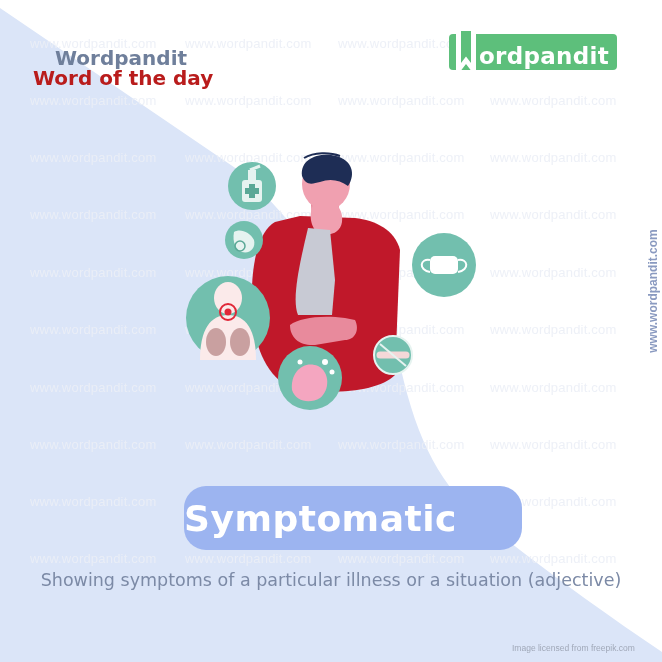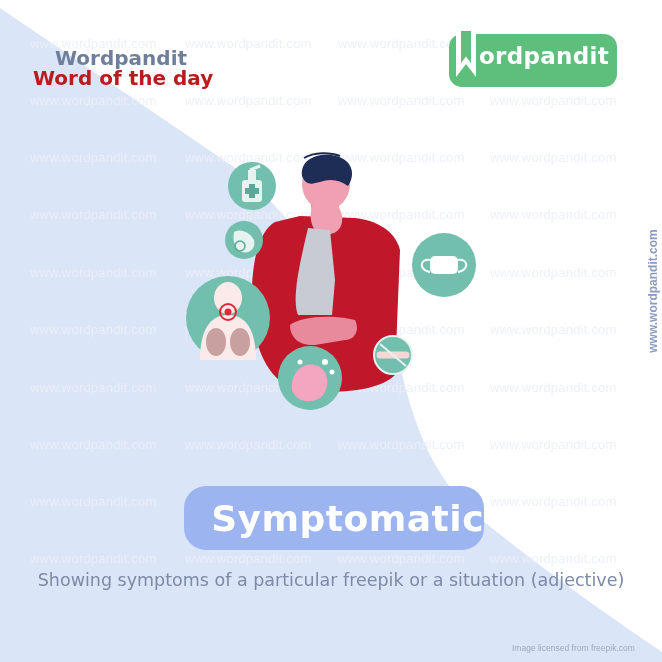--- a/index.html
+++ b/index.html
@@ -2,28 +2,28 @@
 <html><head>
   <meta charset="utf-8">
   <style>
     html, body { margin: 0; padding: 0; }
     body { width: 662px; height: 662px; position: relative; overflow: hidden; background: #ffffff; font-family: "DejaVu Sans", sans-serif; }
     .bg-shape { position: absolute; left: 0; top: 0; width: 662px; height: 662px; z-index: 0; }
     .watermark-layer { position: absolute; left: 0; top: 0; width: 662px; height: 662px; z-index: 1; pointer-events: none; }
     .wm { position: absolute; font-family: "Liberation Sans", sans-serif; font-size: 13px; color: rgba(235,238,246,0.9); white-space: nowrap; letter-spacing: 0.2px; }
     .brand-title { position: absolute; left: 47px; top: 38px; font-size: 20px; font-weight: bold; color: #6f7f9b; z-index: 3; margin: 8px; }
     .brand-sub { position: absolute; left: 33px; top: 66px; font-size: 20px; font-weight: bold; color: #b91c1c; z-index: 3; margin: 0; }
-    .logo { position: absolute; left: 449px; top: 34px; width: 168px; height: 53px; background: #5dbf7b; border-radius: 13px; z-index: 3; display: flex; align-items: center; }
+    .logo { position: absolute; left: 449px; top: 34px; width: 168px; height: 36px; background: #5dbf7b; border-radius: 4px; z-index: 3; display: flex; align-items: center; }
     .logo .bookmark { position: absolute; left: 7px; top: -3px; width: 20px; height: 46px; background: #ffffff; clip-path: polygon(0 0, 100% 0, 100% 100%, 50% 72%, 0 100%); }
     .logo .bookmark::after { content: ""; position: absolute; left: 5px; top: 0; width: 10px; height: 32px; background: #5dbf7b; clip-path: polygon(0 0, 100% 0, 100% 100%, 50% 80%, 0 100%); }
     .logo .logo-text { position: absolute; left: 30px; top: 9px; font-family: "DejaVu Sans", sans-serif; font-weight: bold; font-size: 23px; color: #ffffff; letter-spacing: 0.3px; }
     .side-url { position: absolute; left: 644px; top: 218px; width: 16px; height: 150px; z-index: 3; }
     .side-url span { position: absolute; left: -66px; top: 66px; width: 150px; transform: rotate(-90deg); font-family: "Liberation Sans", sans-serif; font-weight: bold; font-size: 12px; color: #8a9ac0; white-space: nowrap; text-align: center; }
     .illustration { position: absolute; left: 180px; top: 150px; width: 310px; height: 270px; z-index: 2; }
-    .word-pill { position: absolute; left: 184px; top: 486px; width: 300px; height: 64px; background: #9cb4f0; border-radius: 22px; z-index: 3; display: flex; align-items: center; justify-content: flex-end; }
+    .word-pill { position: absolute; left: 184px; top: 486px; width: 338px; height: 64px; background: #9cb4f0; border-radius: 22px; z-index: 3; display: flex; align-items: center; justify-content: flex-start; }
     .word-pill span { font-family: "DejaVu Sans", sans-serif; font-weight: bold; font-size: 36px; color: #ffffff; letter-spacing: 0.5px; }
     .definition { position: absolute; left: 0; width: 662px; top: 570px; text-align: center; font-family: "DejaVu Sans", sans-serif; font-size: 17.5px; color: #7c8aa6; z-index: 3; margin: 0; }
     .credit { position: absolute; left: 494px; top: 643px; font-family: "Liberation Sans", sans-serif; font-size: 8.5px; color: #a0a8b8; z-index: 3; margin-left: 18px; }
   </style>
 </head>
 <body>
 
 <svg class="bg-shape" viewBox="0 0 662 662" xmlns="http://www.w3.org/2000/svg">
   <path d="M0,8 L250,178 L395,340 C410,420 430,470 470,510 C530,560 600,610 662,652 L662,662 L0,662 Z" fill="#dbe5f8"></path>
 </svg>
@@ -143,15 +143,15 @@
     <circle cx="145" cy="212" r="3" fill="#ffffff"></circle>
     <circle cx="152" cy="222" r="2.5" fill="#ffffff"></circle>
     <circle cx="120" cy="212" r="2.5" fill="#ffffff"></circle>
   </g>
 </svg>
 
 <div class="word-pill">
   <span>Symptomatic</span>
 </div>
 
-<p class="definition">Showing symptoms of a particular  freepik  or a situation (adjective)</p>
+<p class="definition">Showing symptoms of a particular  illness  or a situation (adjective)</p>
 
 <div class="credit">Image licensed from freepik.com</div>
 
 </body></html>

